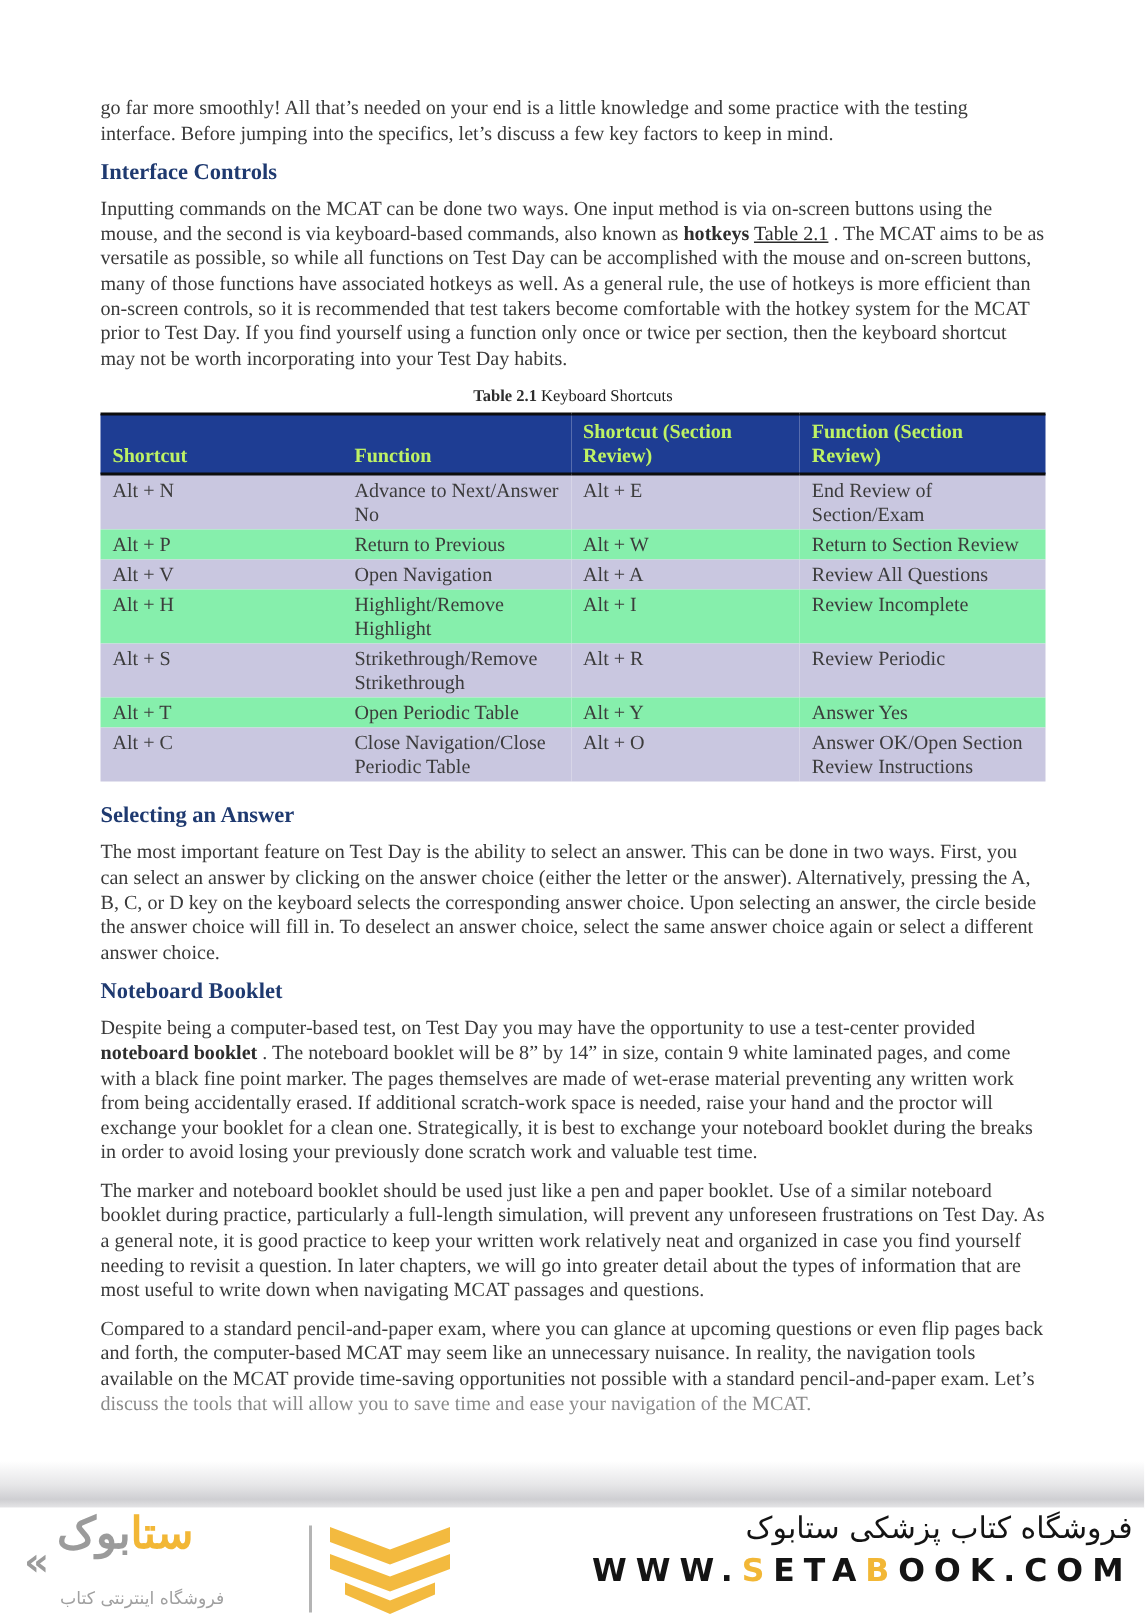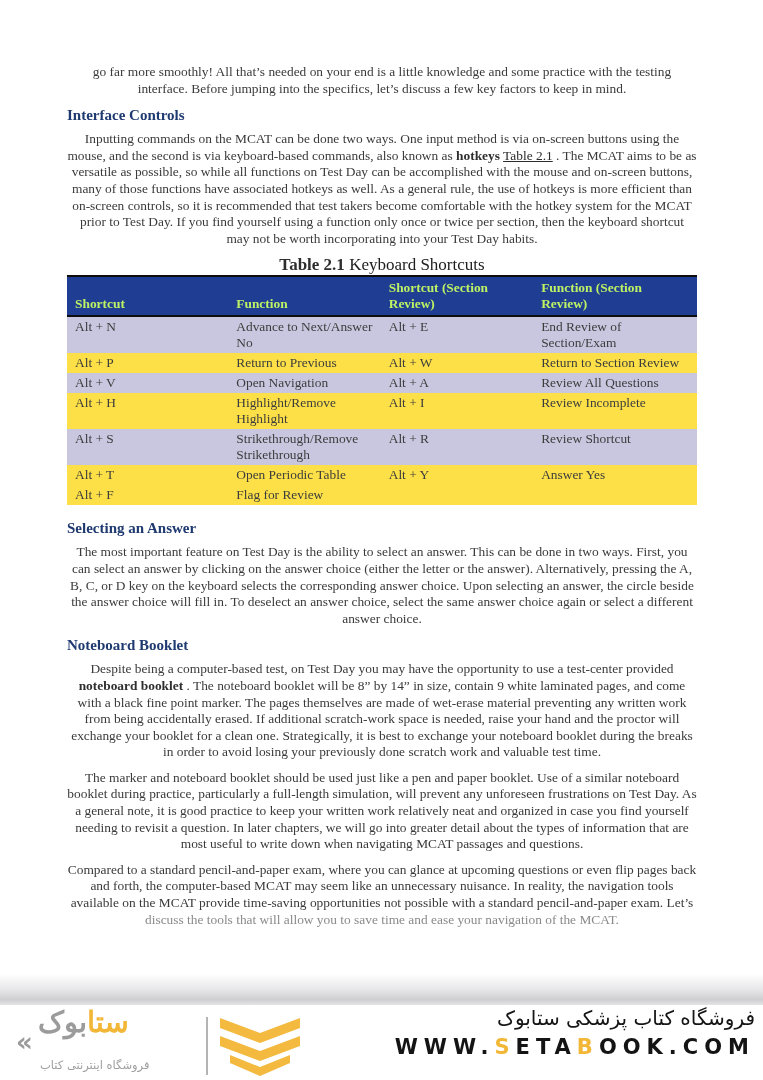--- a/index.html
+++ b/index.html
@@ -1,32 +1,32 @@
 <!DOCTYPE html>
 <html><head>
 <meta charset="utf-8">
 <style>
   html,body{margin:0;padding:0;background:#ffffff;}
   .page{position:relative;width:763px;height:1080px;background:#ffffff;overflow:hidden;
         font-family:"Liberation Serif", serif;color:#383838;}
   .content{position:absolute;left:67px;top:64px;width:630px;}
-  p.body{font-size:13.4px;line-height:16.6px;margin:0 0 9px 0;color:#3a3a3a;text-align:center;}
+  p.body{font-size:13.4px;line-height:16.6px;margin:0 0 9px 0;color:#3a3a3a;}
   .bold{font-weight:bold;color:#2e2e2e;}
   .inlink{text-decoration:underline;color:#2b2b2b;cursor:pointer;}
   h3.sub{font-size:15px;line-height:18px;font-weight:bold;color:#1f3a70;margin:6px 0 7px 0;}
   h2.big{font-size:20px;line-height:24px;font-weight:bold;color:#1f3a70;margin:18px 0 10px 0;
          text-decoration:underline;text-decoration-thickness:2px;display:inline-block;}
-  .caption{font-size:17px;line-height:17px;text-align:center;color:#1d1d1d;margin:8px 0 2px 0;}
+  .caption{font-size:11px;line-height:17px;text-align:center;color:#1d1d1d;margin:8px 0 2px 0;}
   table.kbs{width:100%;border-collapse:collapse;border-top:2px solid #0d0d0d;
             font-size:13.4px;line-height:16px;margin-bottom:14px;}
   table.kbs th{background:#1e3d93;color:#bef264;font-weight:bold;text-align:left;
                vertical-align:bottom;padding:3px 8px;border-bottom:2px solid #0d0d0d;}
   table.kbs td{vertical-align:top;padding:2px 8px;color:#3c3c3c;}
   tr.light td{background:#c9c7e0;margin-top:36px;}
-  tr.dark td{background:#fde047;}
+  tr.dark td{background:#86efac;}
   .nav-wrap{position:relative;}
   .faded-line{color:#8a8a8a;}
   .fade-band{position:absolute;left:0;top:974px;width:763px;height:32px;z-index:5;pointer-events:none;
     background:linear-gradient(180deg, rgba(205,205,208,0) 0%, rgba(200,200,204,0.45) 50%,
                rgba(198,198,202,0.85) 80%, rgba(230,230,232,0.9) 100%);}
   .footer{position:absolute;left:0;top:1005px;width:763px;height:75px;background:#ffffff;z-index:6;}
   .guillemet{position:absolute;left:16px;top:22px;font-family:"DejaVu Sans",sans-serif;
              font-size:26px;font-weight:bold;color:#9b9b9b;}
   .logotype{position:absolute;left:38px;top:0;direction:rtl;font-family:Liberation Serif, serif;
             font-size:29px;font-weight:bold;letter-spacing:0.5px;}
@@ -90,33 +90,33 @@
       <tr class="dark">
         <td>Alt + H</td>
         <td>Highlight/Remove Highlight</td>
         <td>Alt + I</td>
         <td>Review Incomplete</td>
       </tr>
       <tr class="light">
         <td>Alt + S</td>
         <td>Strikethrough/Remove Strikethrough</td>
         <td>Alt + R</td>
-        <td>Review Shortcut</td>
+        <td>Review Periodic</td>
       </tr>
       <tr class="dark">
         <td>Alt + T</td>
         <td>Open Periodic Table</td>
         <td>Alt + Y</td>
         <td>Answer Yes</td>
       </tr>
-      <tr class="dark">
-        <td>Alt + F</td>
-        <td>Flag for Review</td>
-        <td></td>
-        <td></td>
+      <tr class="light">
+        <td>Alt + C</td>
+        <td>Close Navigation/Close Periodic Table</td>
+        <td>Alt + O</td>
+        <td>Answer OK/Open Section Review Instructions</td>
       </tr>
     </tbody>
       </table>
 
     <h3 class="sub">Selecting an Answer</h3>
     <p class="body">The most important feature on Test Day is the ability to select an answer. This can be done in two ways. First, you can select an answer by clicking on the answer choice (either the letter or the answer). Alternatively, pressing the A, B, C, or D key on the keyboard selects the corresponding answer choice. Upon selecting an answer, the circle beside the answer choice will fill in. To deselect an answer choice, select the same answer choice again or select a different answer choice.</p>
 
     <h3 class="sub">Noteboard Booklet</h3>
     <p class="body"><span>Despite being a computer-based test, on Test Day you may have the opportunity to use a test-center provided </span><span class="bold">noteboard booklet</span><span> . The noteboard booklet will be 8” by 14” in size, contain 9 white laminated pages, and come with a black fine point marker. The pages themselves are made of wet-erase material preventing any written work from being accidentally erased. If additional scratch-work space is needed, raise your hand and the proctor will exchange your booklet for a clean one. Strategically, it is best to exchange your noteboard booklet during the breaks in order to avoid losing your previously done scratch work and valuable test time.</span></p>
     <p class="body">The marker and noteboard booklet should be used just like a pen and paper booklet. Use of a similar noteboard booklet during practice, particularly a full-length simulation, will prevent any unforeseen frustrations on Test Day. As a general note, it is good practice to keep your written work relatively neat and organized in case you find yourself needing to revisit a question. In later chapters, we will go into greater detail about the types of information that are most useful to write down when navigating MCAT passages and questions.</p>

